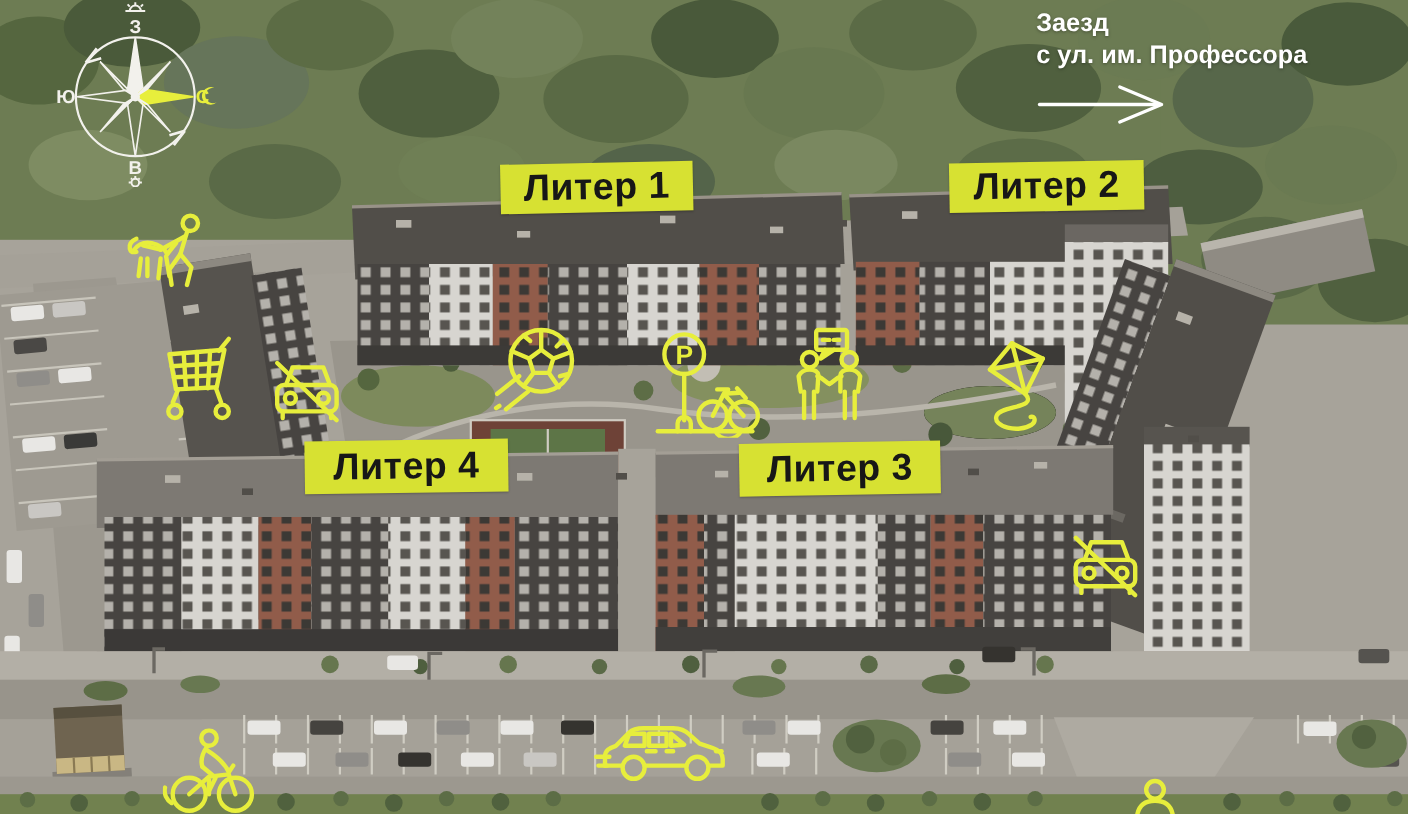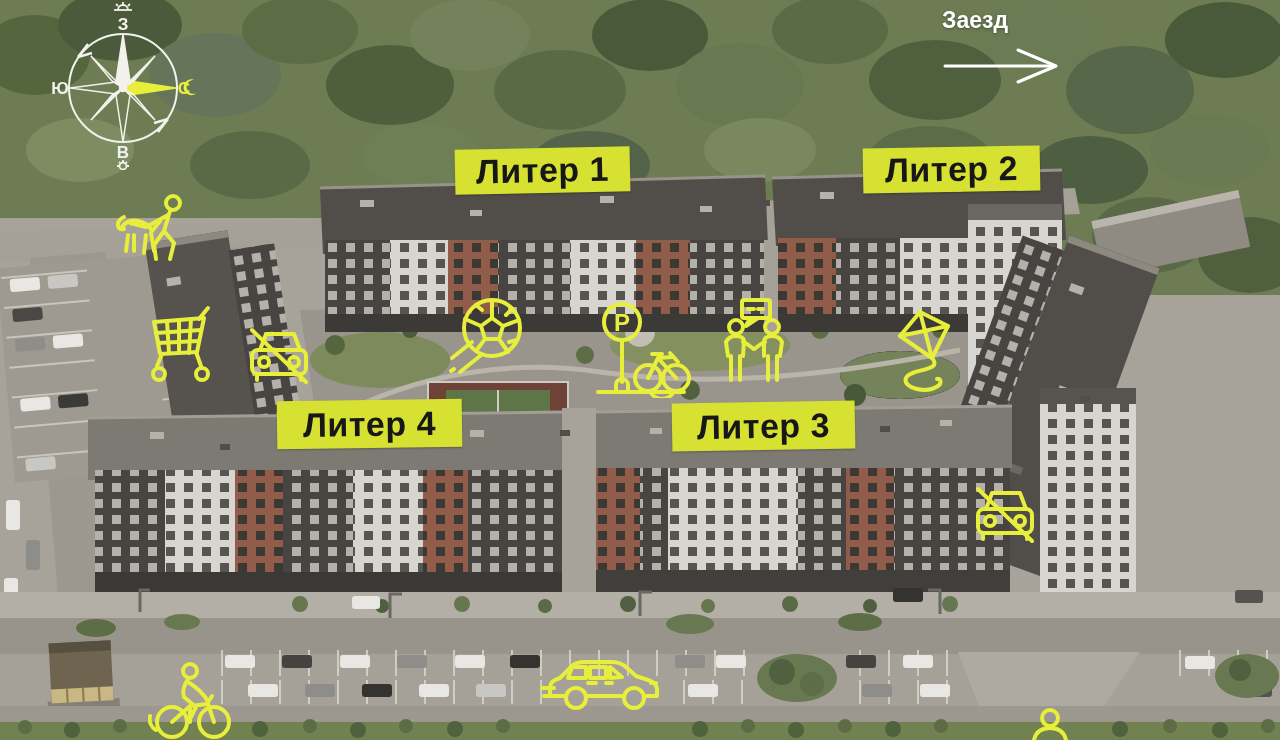--- a/index.html
+++ b/index.html
@@ -392,20 +392,21 @@
           <line x1="69" y1="166" x2="71" y2="166"></line>
         <line x1="79" y1="166" x2="81" y2="166"></line>
           <line x1="71" y1="162" x2="72" y2="163"></line>
           <line x1="79" y1="162" x2="78" y2="163"></line>
       </g>
     </svg>
   </div>
 
   <div class="note">
     <div>Заезд</div>
+    <div>с ул. им. Профессора</div>
     <svg class="arrow" width="125" height="42" viewBox="0 0 125 42">
       <g fill="none" stroke="#ffffff" stroke-width="3" stroke-linecap="round" stroke-linejoin="round">
         <line x1="3" y1="21" x2="112" y2="21"></line>
         <polyline points="76,5 114,21 76,37"></polyline>
       </g>
     </svg>
   </div>
 
   <div class="plate plate1">Литер 1</div>
   <div class="plate plate2">Литер 2</div>

